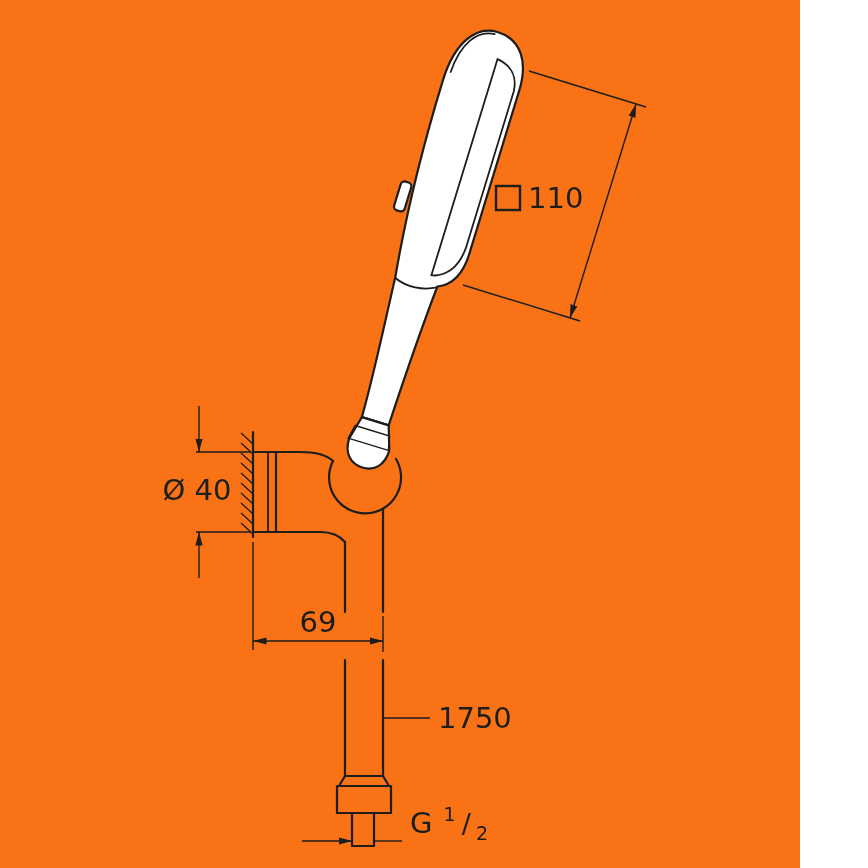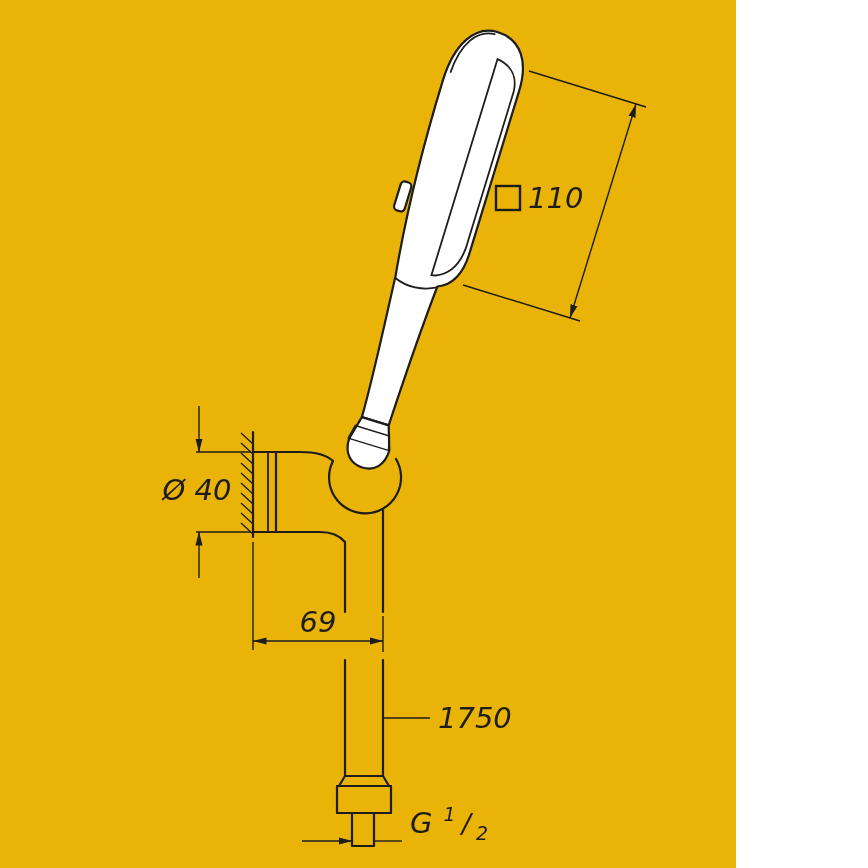--- a/index.html
+++ b/index.html
@@ -1,20 +1,19 @@
 <!DOCTYPE html>
 <html><head>
 <meta charset="utf-8">
 <style>
   html, body { margin: 0; padding: 0; background: #ffffff; }
   .drawing-canvas {
-    width: 736px; height: 868px;
+    width: 800px; height: 868px;
     position: relative;
-    background: #eab308;
-    font-style: italic;
+    background: #f97316;
   }
   svg { display: block; }
   svg text {
     font-family: "DejaVu Sans", "Liberation Sans", sans-serif;
     fill: #1d1d1b;
   }
   .dim-text   { font-size: 29px; }
   .outline    { fill: #ffffff; stroke: #1d1d1b; stroke-width: 2.2; stroke-linejoin: round; }
   .line       { fill: none; stroke: #1d1d1b; stroke-width: 2.2; stroke-linecap: round; stroke-linejoin: round; }
   .mid        { fill: none; stroke: #1d1d1b; stroke-width: 1.8; stroke-linecap: round; }

